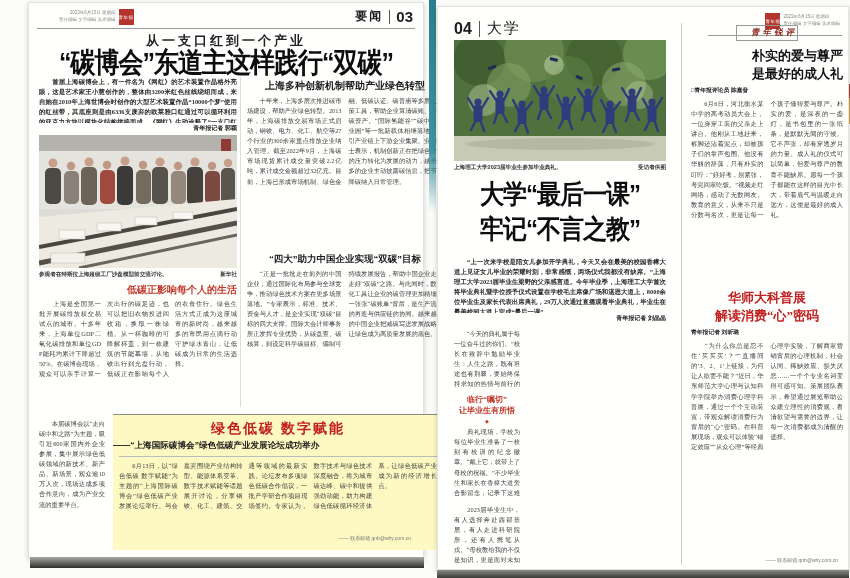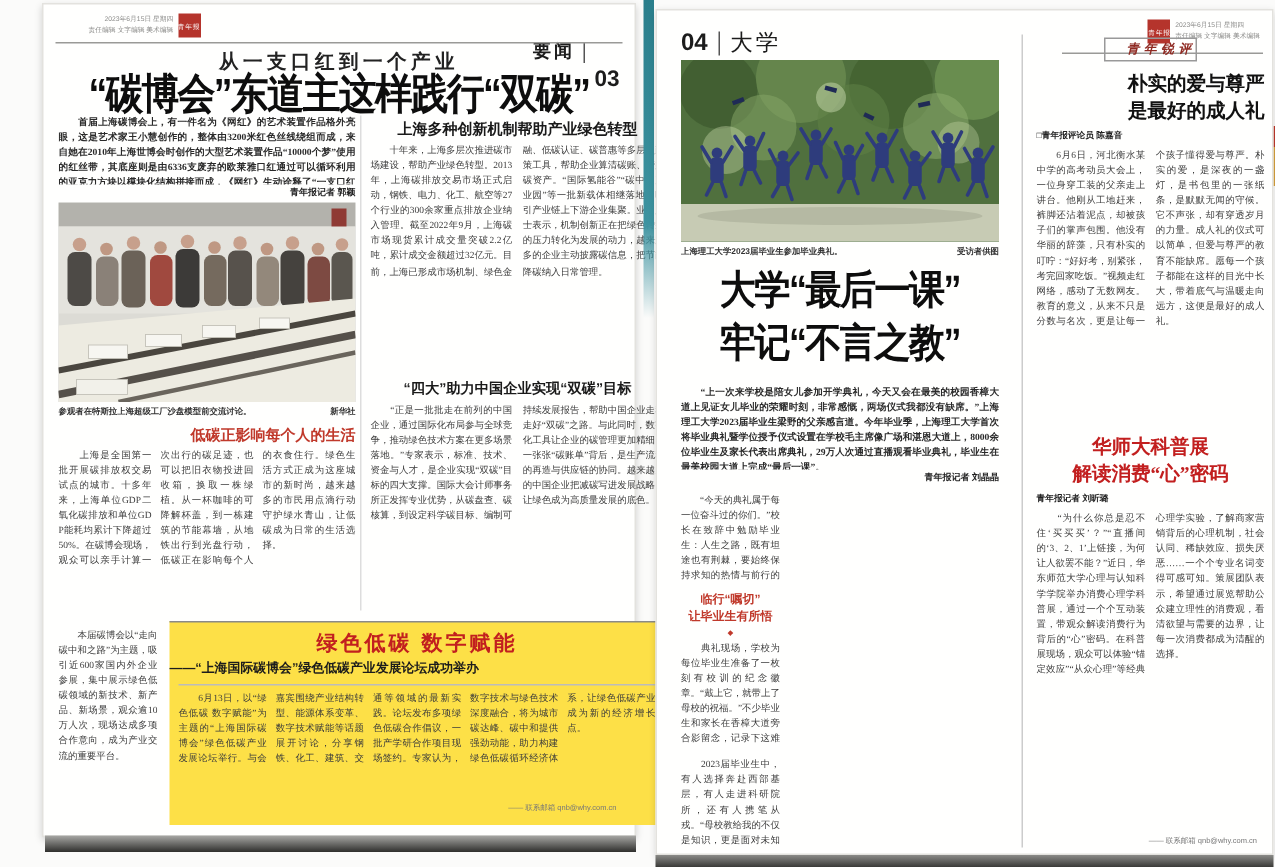--- a/index.html
+++ b/index.html
@@ -35,21 +35,21 @@
   .lp-masthead { position:absolute; left:30px; top:6px; display:flex; align-items:center; gap:3px; }
   .mast-lines { text-align:right; font-size:4.5px; line-height:1.5; color:#8a8a88;
                 font-family:"Liberation Sans",sans-serif; }
   .logo { width:15px; height:16px; background:#b5342c; color:#fff; font-size:4.5px;
           display:flex; align-items:center; justify-content:center;
           font-family:"Liberation Sans",sans-serif; letter-spacing:.5px; }
   .lp-folio { position:absolute; right:10px; top:5px; display:flex; align-items:center; gap:6px;
               font-family:"Liberation Sans",sans-serif; color:#1c1c1c; }
   .folio-section { font-size:12px; font-weight:bold; letter-spacing:2px; }
   .folio-bar { width:1px; height:14px; background:#555; }
-  .folio-no { font-size:15px; font-weight:800;margin-top:36px; }
+  .folio-no { font-size:15px; font-weight:800; }
   .lp-rule { position:absolute; left:8px; right:8px; top:25px; height:1px; background:#9a9a97; }
 
   .kicker { position:absolute; left:0; right:0; top:29px; text-align:center;
             font-size:13px; font-weight:600; letter-spacing:3px; color:#222;
             font-family:"Liberation Sans",sans-serif; }
   .headline-main { position:absolute; left:0; right:0; top:43px; text-align:center;
             font-size:25px; font-weight:900; letter-spacing:-1px; color:#0d0d0d;
             font-family:"Liberation Sans",sans-serif; transform:scaleY(1.12); }
 
   .lp-lead { position:absolute; left:10px; top:74px; width:198px; height:46px;
@@ -74,21 +74,21 @@
              font-size:10px; font-weight:bold; color:#1a1a1a;
              font-family:"Liberation Sans",sans-serif; }
   .lp-rcols1 { position:absolute; left:218px; top:93px; width:196px; height:152px; }
   .lp-midsub { position:absolute; left:218px; top:250px; width:196px; text-align:center;
                font-size:9.5px; font-weight:bold; color:#1a1a1a;
                font-family:"Liberation Sans",sans-serif; }
   .lp-rcols2 { position:absolute; left:218px; top:266px; width:196px; height:142px; }
 
   .lp-narrow { position:absolute; left:10px; top:416px; width:66px; height:128px; }
   .lp-box { position:absolute; left:84px; top:411px; width:330px; height:136px;
-            border-top:1px solid #8a8a88; background:#fde047; }
+            border-top:1px solid #8a8a88; background:#fef9c3; }
   .box-title { margin-top:5px; text-align:center; font-size:14px; font-weight:900;
                color:#c21f1f; letter-spacing:2px; font-family:"Liberation Sans",sans-serif; }
   .box-subtitle { margin-top:2px; font-size:8.6px; font-weight:bold;
                   color:#1c1c1c; font-family:"Liberation Sans",sans-serif; }
   .box-rule { margin:4px 6px 0 6px; height:1px; background:#bbb; }
   .box-cols { margin:4px 6px 0 6px; height:80px; overflow:hidden; }
   .footer-note { position:absolute; font-size:5px; color:#777;
                  font-family:"Liberation Sans",sans-serif; }
   .lp-footer { right:12px; top:532px; }
 

